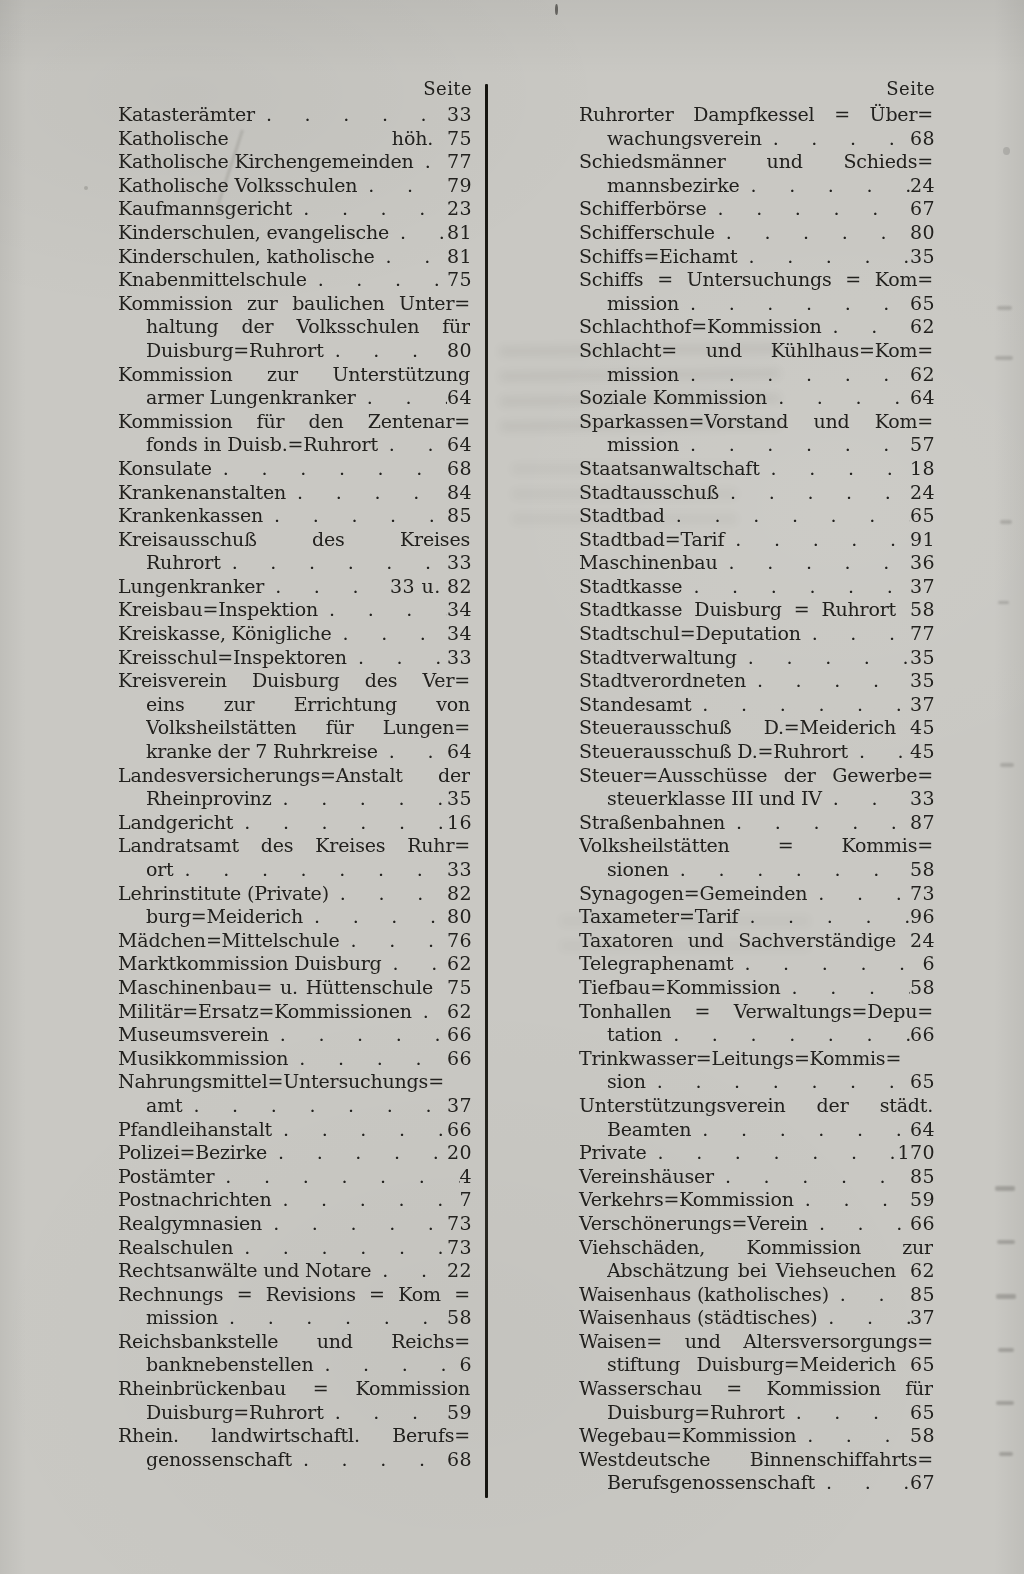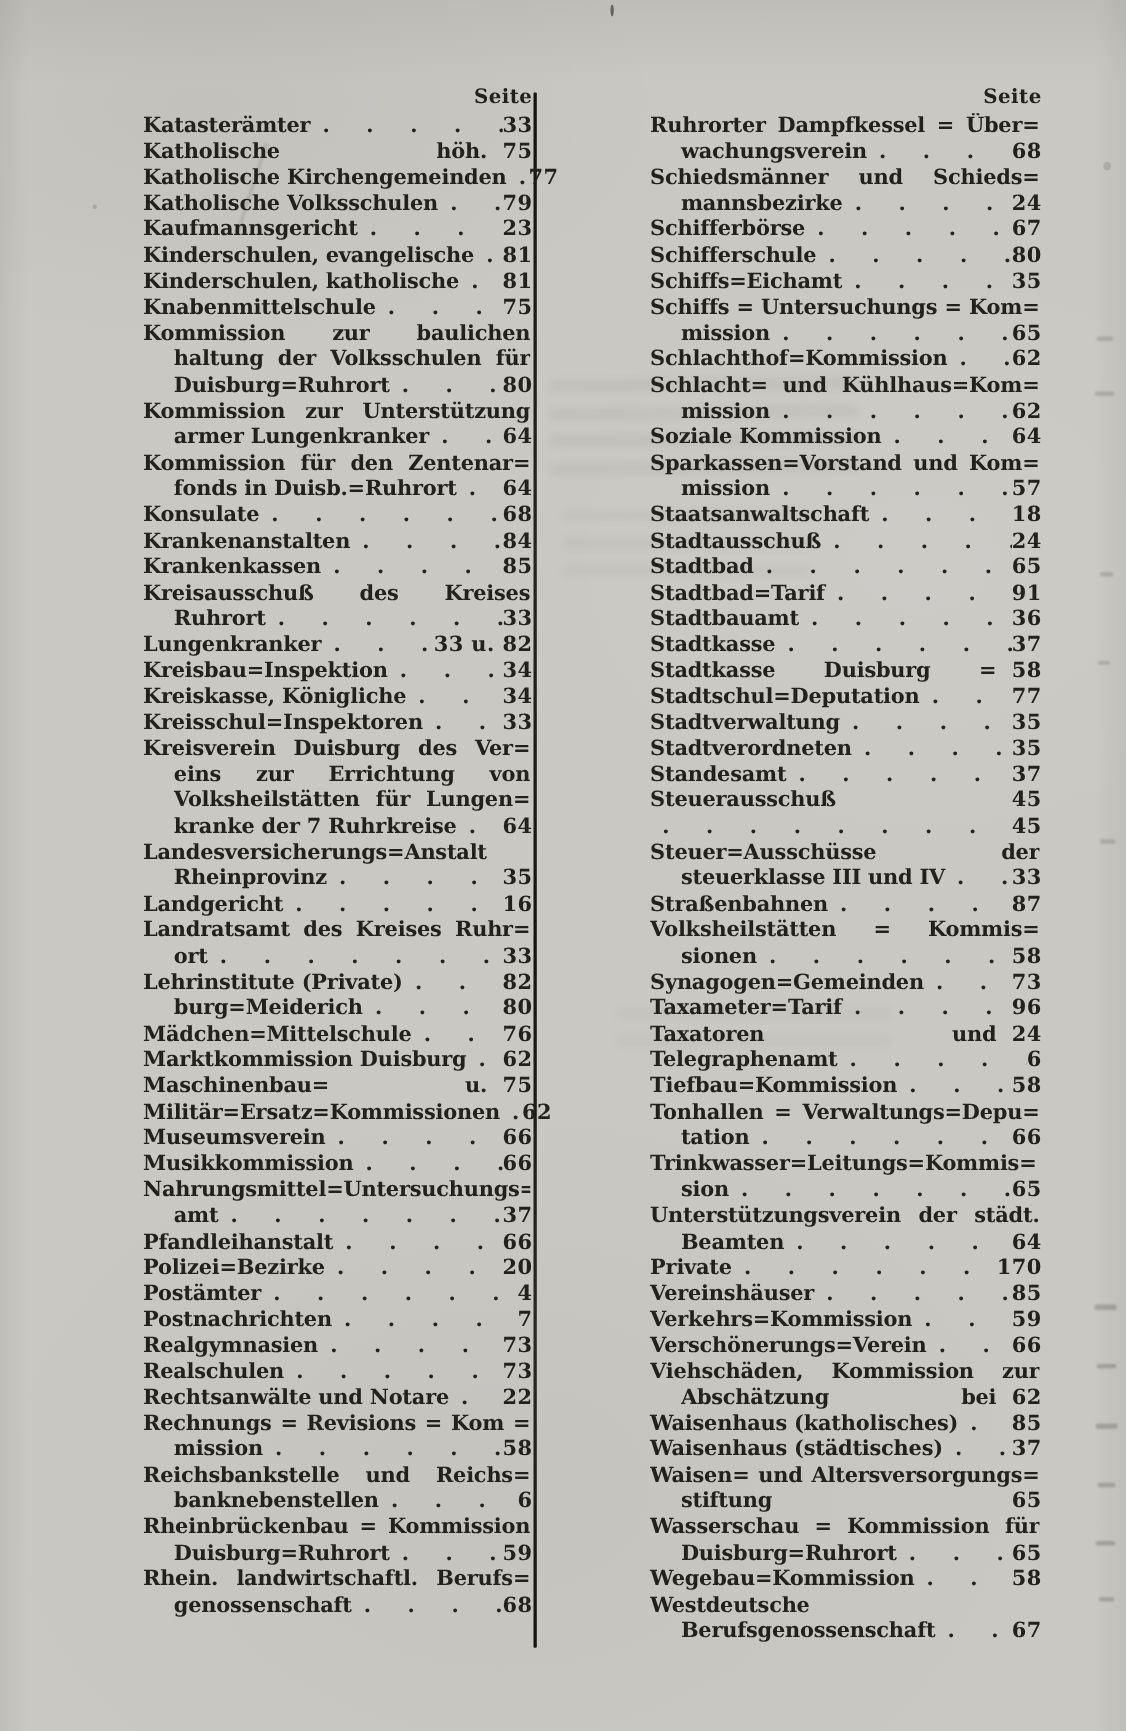--- a/index.html
+++ b/index.html
@@ -15,25 +15,24 @@
       linear-gradient(90deg, rgba(0,0,0,0.05) 0px, rgba(0,0,0,0) 26px),
       linear-gradient(270deg, rgba(0,0,0,0.05) 0px, rgba(0,0,0,0) 30px),
       radial-gradient(ellipse 620px 320px at 18% 6%, rgba(0,0,0,0.035), transparent 70%),
       radial-gradient(ellipse 520px 420px at 82% 32%, rgba(255,255,255,0.06), transparent 70%),
       radial-gradient(ellipse 700px 520px at 45% 86%, rgba(0,0,0,0.025), transparent 72%),
       #c9c8c3;
   }
   .col{
     position:absolute;top:77px;
     color:#22211e;
-    font-weight:700;
+    font-weight:400;
     font-size:19px;
     line-height:23.6px;
     letter-spacing:-0.2px;
-    margin-left:12px;
   }
   .col-left{left:118px;width:354px;}
   .col-right{left:579px;width:356px;}
   .seite{
     height:26px;text-align:right;font-size:18px;letter-spacing:0.4px;
   }
   .row{
     display:flex;align-items:baseline;height:23.6px;white-space:nowrap;
   }
   .row.ind{padding-left:28px;}
@@ -470,21 +469,21 @@
           <span class="lbl">Stadtbad</span>
           <span class="leader">. . . . . . . . . . . . . . . . . . . . . . . .</span>
           <span class="pg">65</span>
         </div>
         <div class="row haspg">
           <span class="lbl">Stadtbad=Tarif</span>
           <span class="leader">. . . . . . . . . . . . . . . . . . . . . . . .</span>
           <span class="pg">91</span>
         </div>
         <div class="row haspg">
-          <span class="lbl">Stadtbauamt</span>
+          <span class="lbl">Maschinenbau</span>
           <span class="leader">. . . . . . . . . . . . . . . . . . . . . . . .</span>
           <span class="pg">36</span>
         </div>
         <div class="row haspg">
           <span class="lbl">Stadtkasse</span>
           <span class="leader">. . . . . . . . . . . . . . . . . . . . . . . .</span>
           <span class="pg">37</span>
         </div>
         <div class="row haspg">
           <span class="lbl just">Stadtkasse Duisburg = Ruhrort</span>
@@ -510,20 +509,21 @@
           <span class="lbl">Standesamt</span>
           <span class="leader">. . . . . . . . . . . . . . . . . . . . . . . .</span>
           <span class="pg">37</span>
         </div>
         <div class="row haspg">
           <span class="lbl just">Steuerausschuß D.=Meiderich</span>
           <span class="leader"></span>
           <span class="pg">45</span>
         </div>
         <div class="row haspg">
+          <span class="lbl">Steuerausschuß D.=Ruhrort</span>
           <span class="leader">. . . . . . . . . . . . . . . . . . . . . . . .</span>
           <span class="pg">45</span>
         </div>
         <div class="row">
           <span class="lbl just">Steuer=Ausschüsse der Gewerbe=</span>
           <span class="leader"></span>
         </div>
         <div class="row ind haspg">
           <span class="lbl">steuerklasse III und IV</span>
           <span class="leader">. . . . . . . . . . . . . . . . . . . . . . . .</span>

